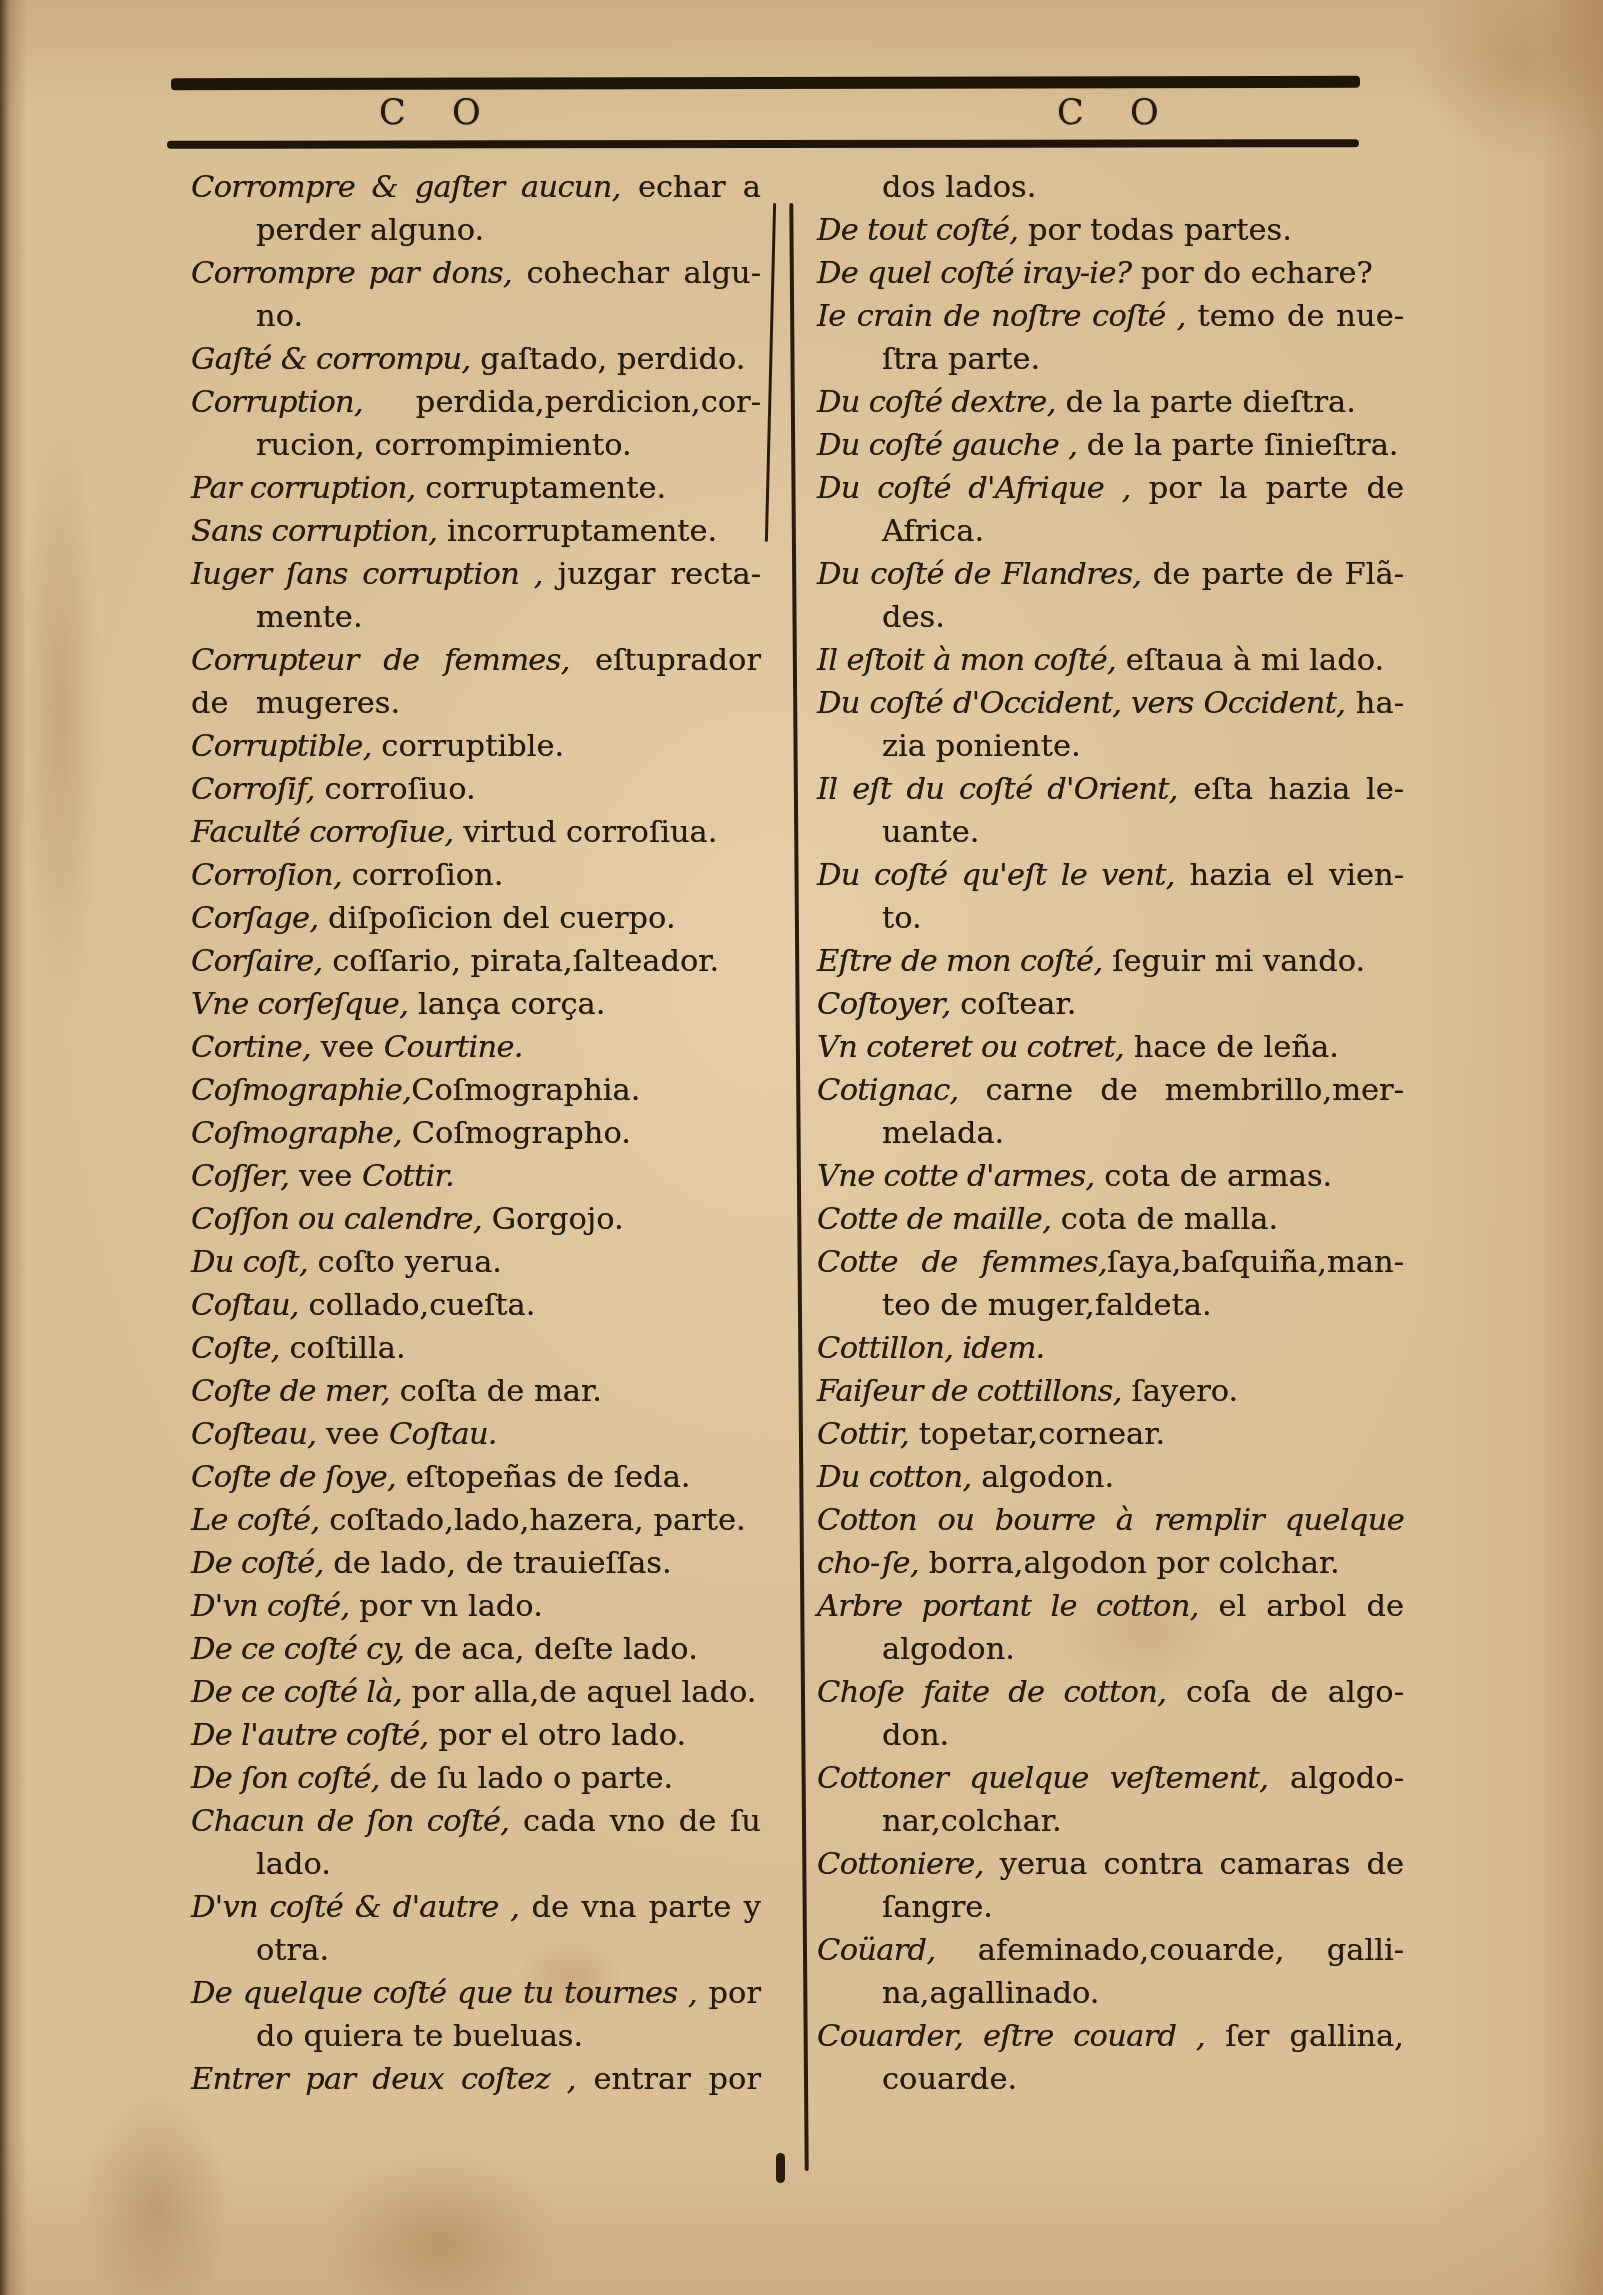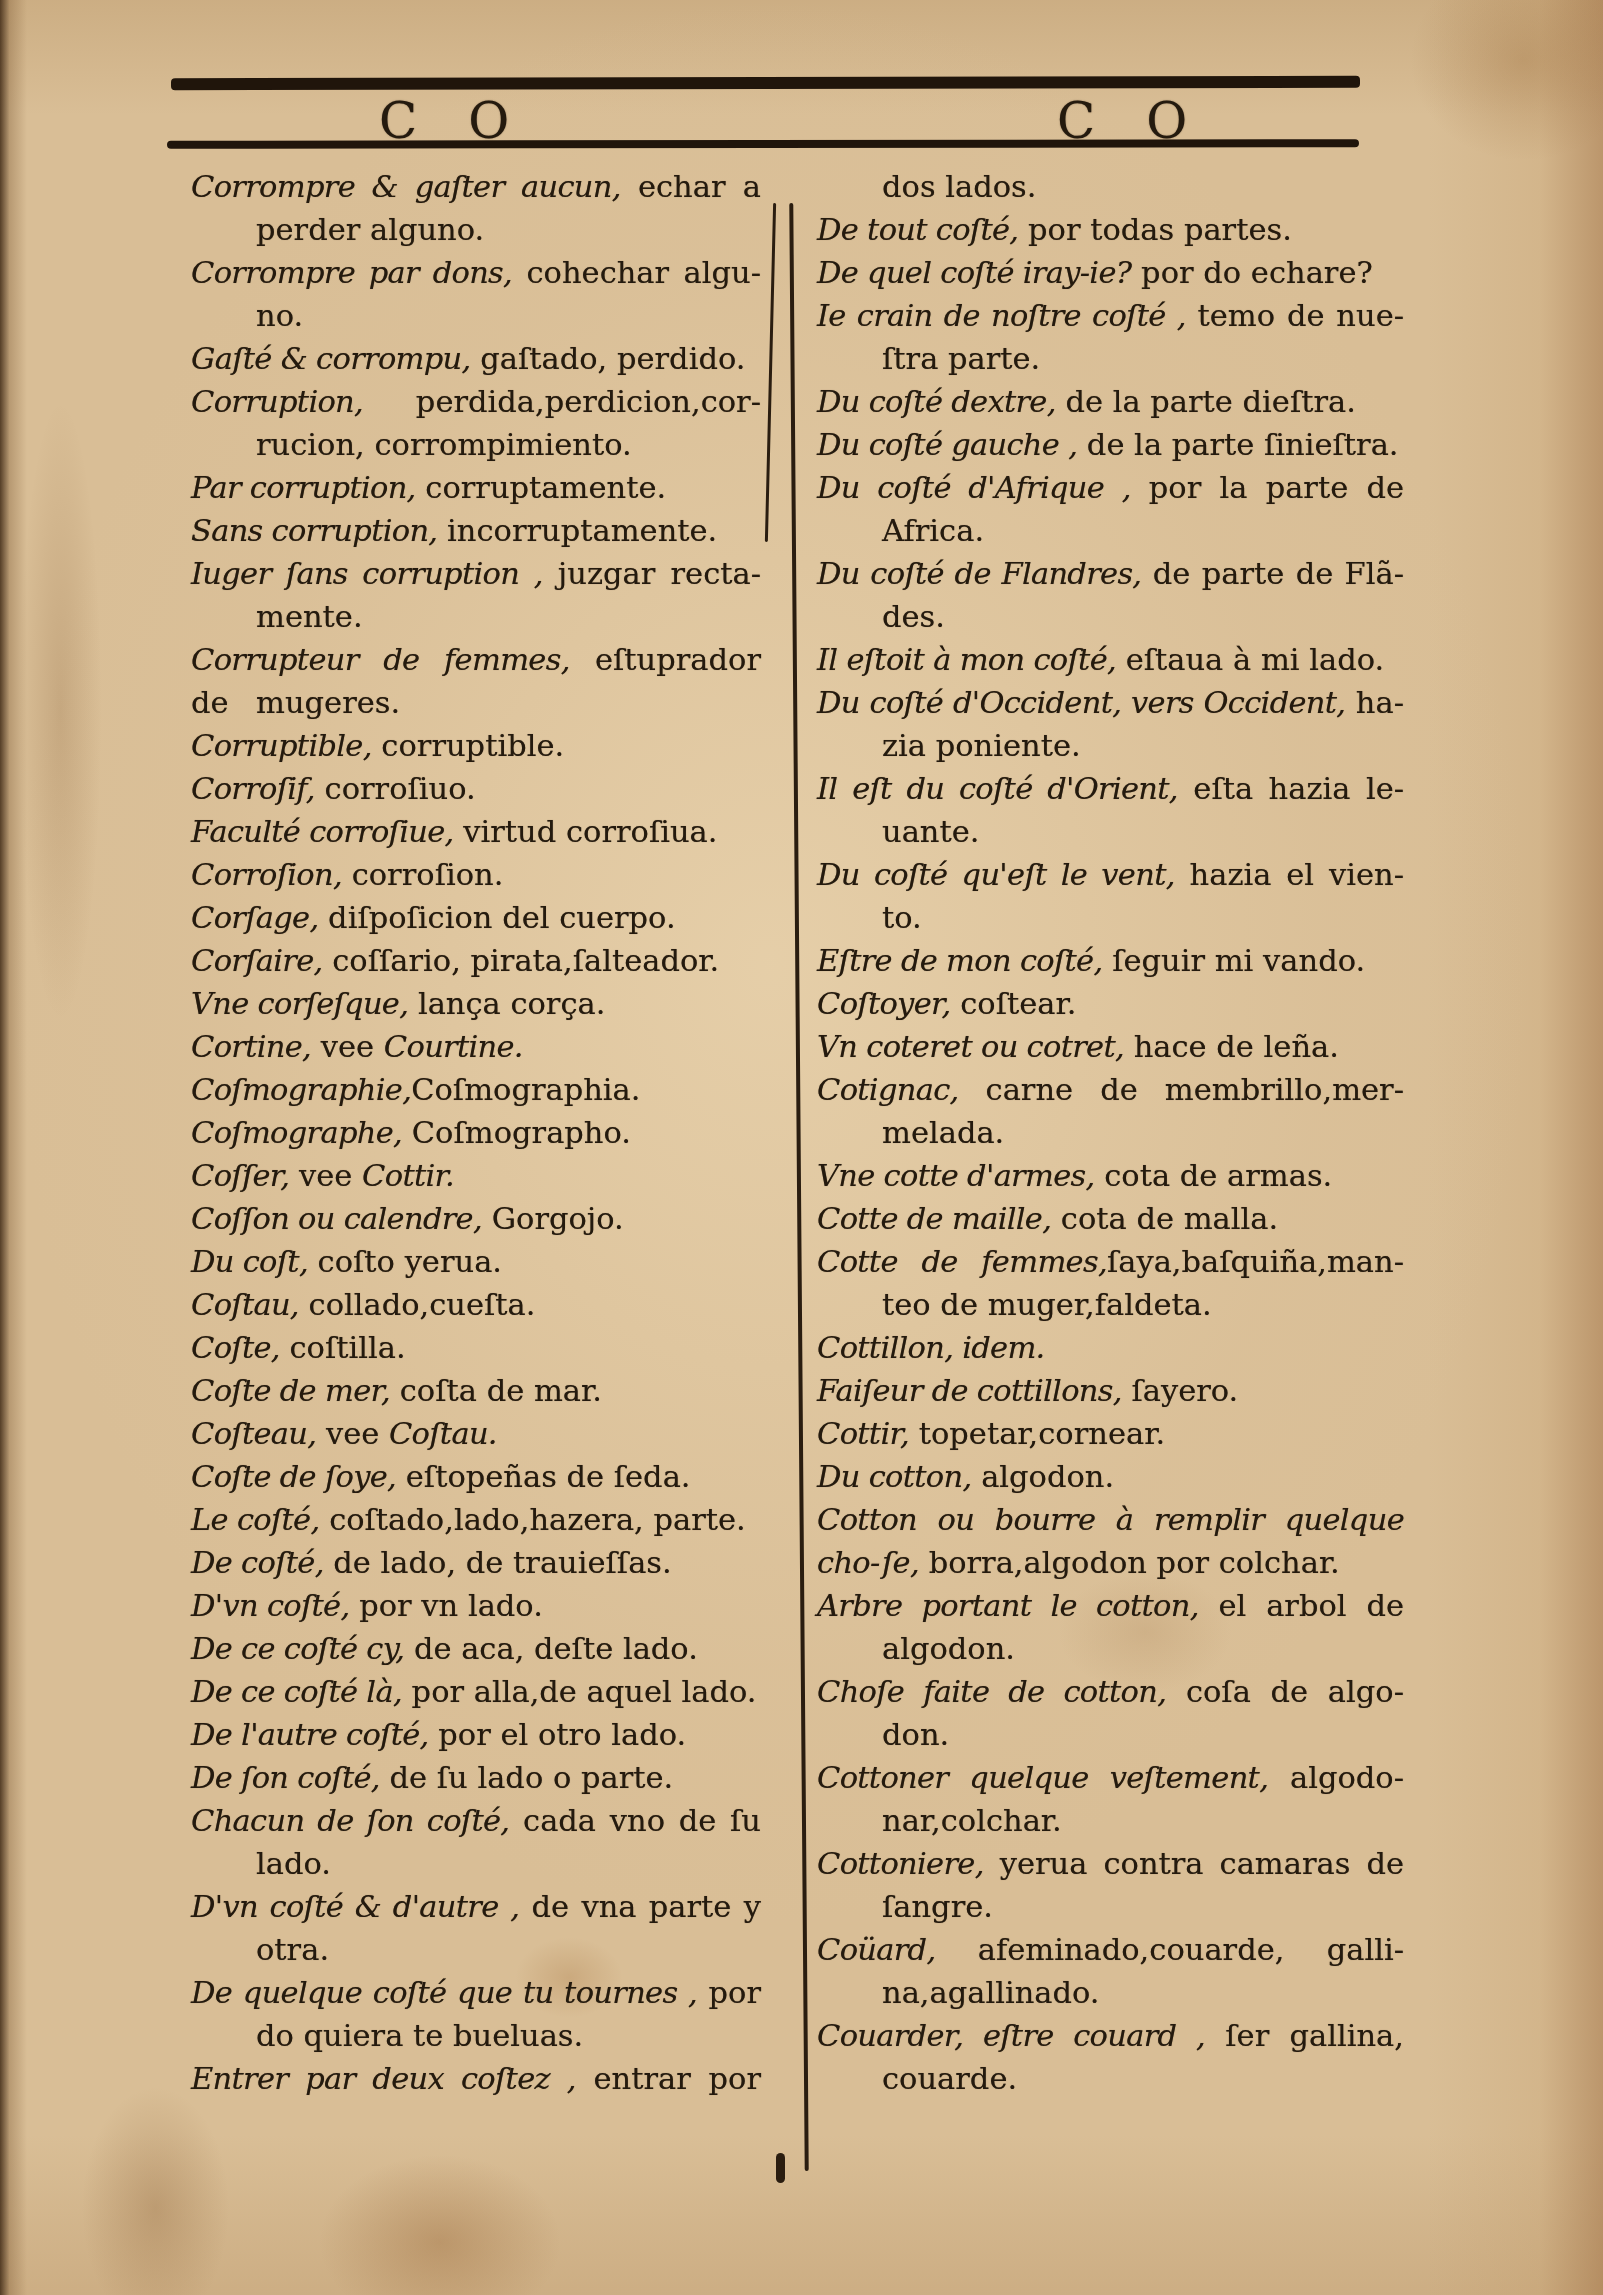--- a/index.html
+++ b/index.html
@@ -15,21 +15,21 @@
       linear-gradient(90deg, rgba(62,40,20,.85) 0px, rgba(120,85,48,.35) 9.5px, rgba(0,0,0,0) 27px),
       linear-gradient(270deg, rgba(150,100,55,.45) 0%, rgba(190,150,100,.22) 4%, rgba(0,0,0,0) 11%),
       linear-gradient(0deg, rgba(160,115,65,.22) 0%, rgba(0,0,0,0) 7%),
       linear-gradient(180deg, rgba(165,125,75,.25) 0%, rgba(0,0,0,0) 5%),
       #d9be96;
   }
   .stain{position:absolute;border-radius:50%;pointer-events:none;}
   .rule{position:absolute;background:#20150b;border-radius:4.1px;}
   .vline{position:absolute;background:#2a1d10;border-radius:2px;}
   .runhead{
-    position:absolute;top:92px;font-size:50px;color:#241a0e;
+    position:absolute;top:92px;font-size:35px;color:#241a0e;
     letter-spacing:17.6px;font-weight:500;text-shadow:0 0 1.4px rgba(45,28,12,.55);
   }
   .col{position:absolute;top:165px;}
   .line{
     height:43px;line-height:43px;font-size:30.5px;color:#241a0e;
     white-space:nowrap;text-shadow:0 0 0.7px rgba(40,26,12,.6);
   }
   .line.j{white-space:normal;text-align:justify;text-align-last:justify;}
   .line.ind{padding-left:65px;}
   .lem{font-style:italic;letter-spacing:-0.7px;}

